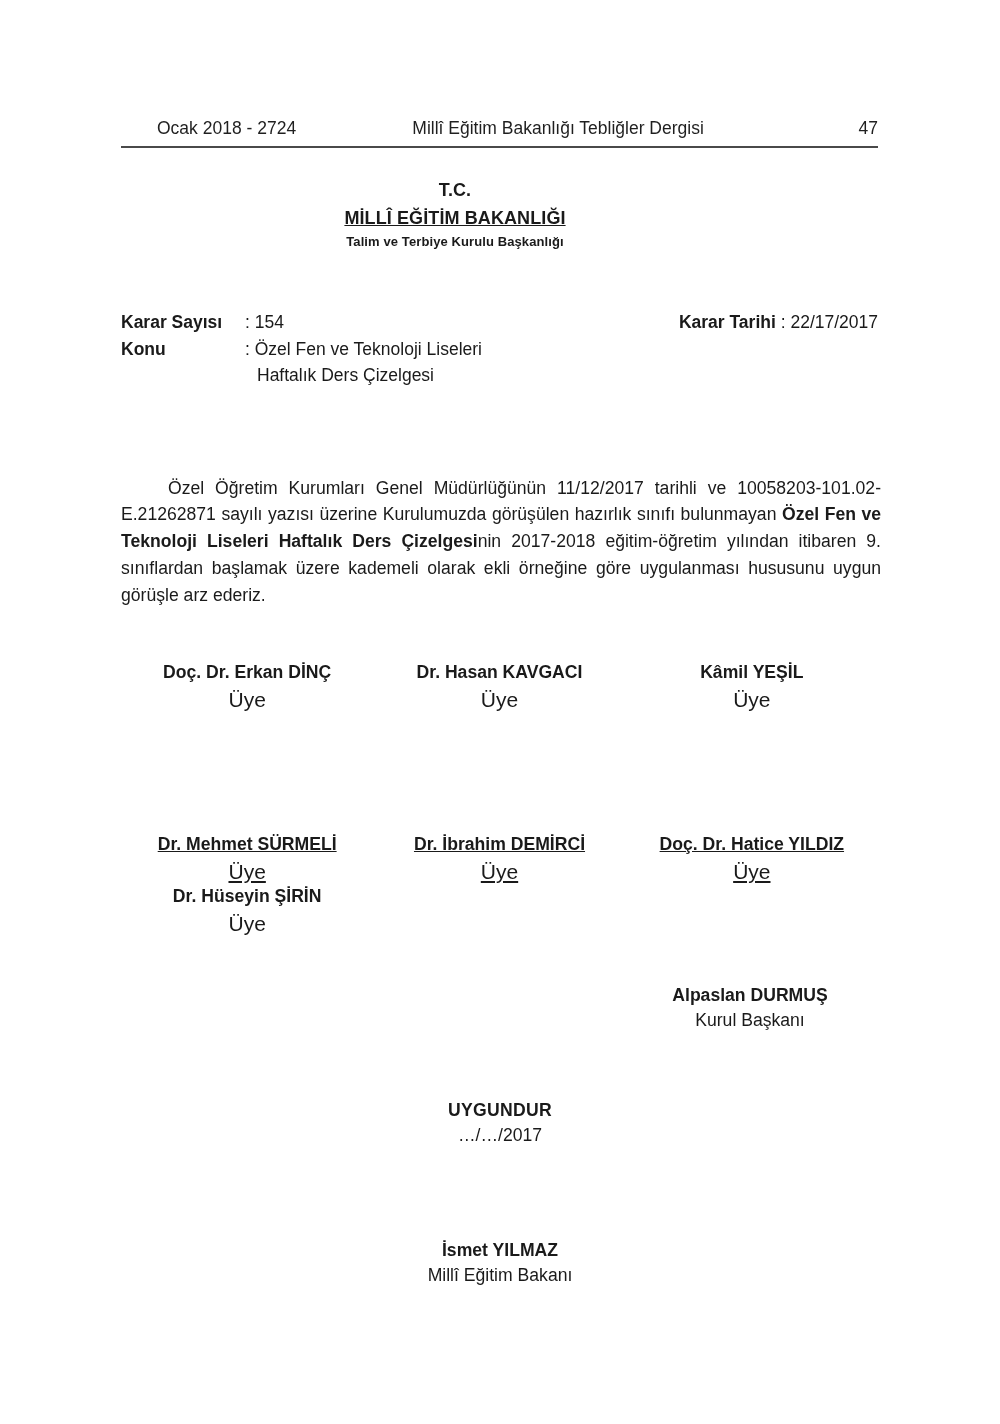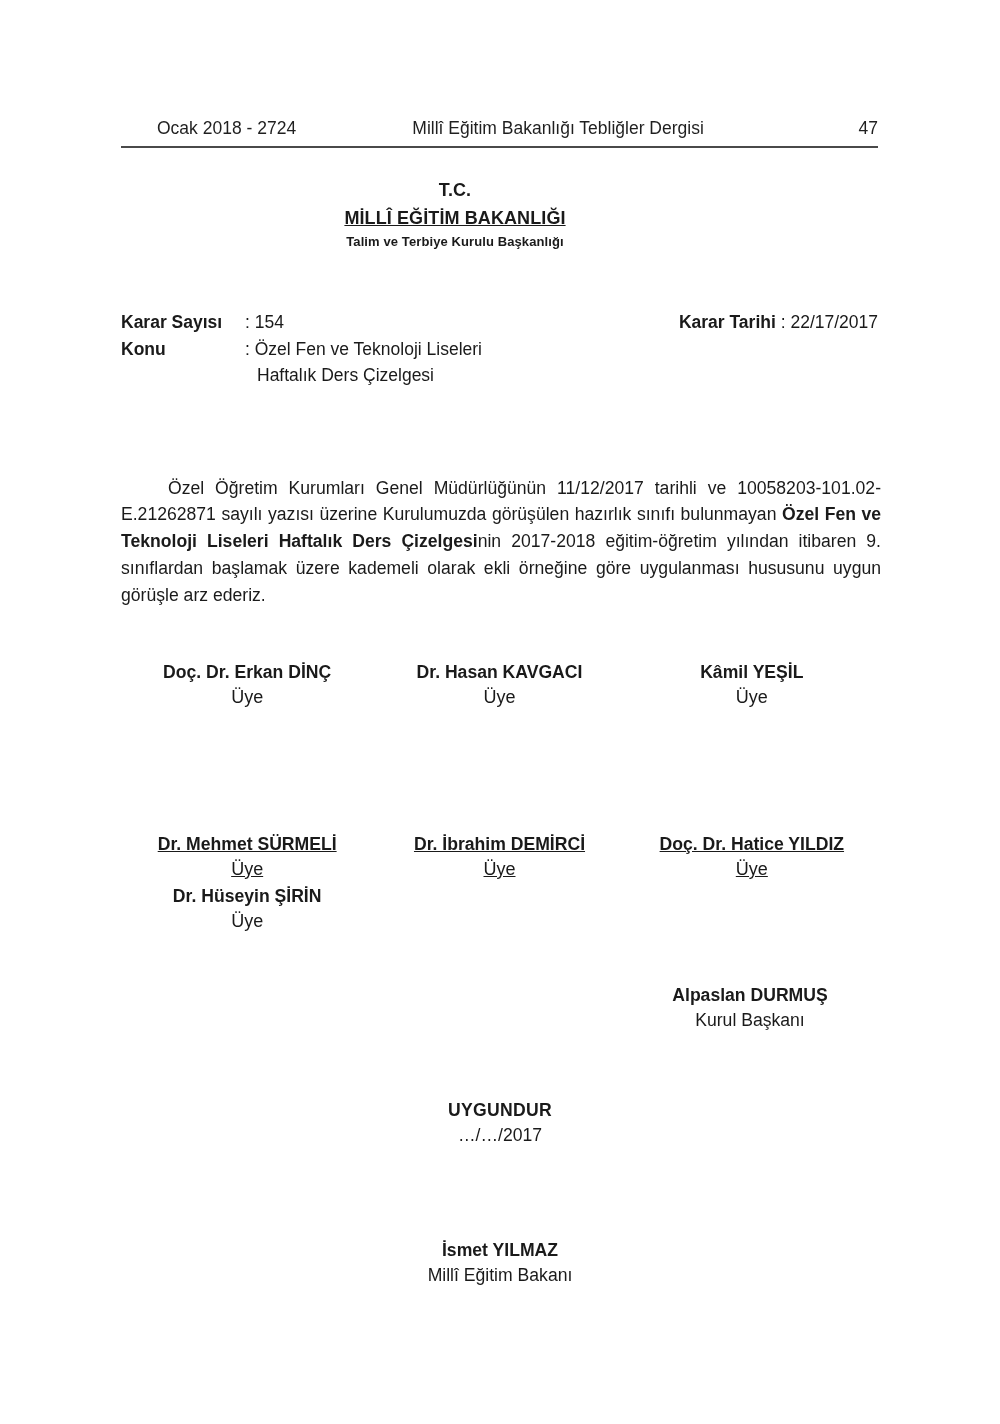--- a/index.html
+++ b/index.html
@@ -144,21 +144,21 @@
     flex: 1 1 0;
     text-align: center;
   }
   .sig-name {
     font-weight: bold;
     font-size: 17.6px;
     line-height: 1.42;
     white-space: nowrap;
   }
   .sig-role {
-    font-size: 18px;
+    font-size: 21px;
     line-height: 1.42;
     white-space: nowrap;
   }
 
   
   .chairman {
     position: absolute;
     left: 600px;
     top: 983px;
     width: 300px;

